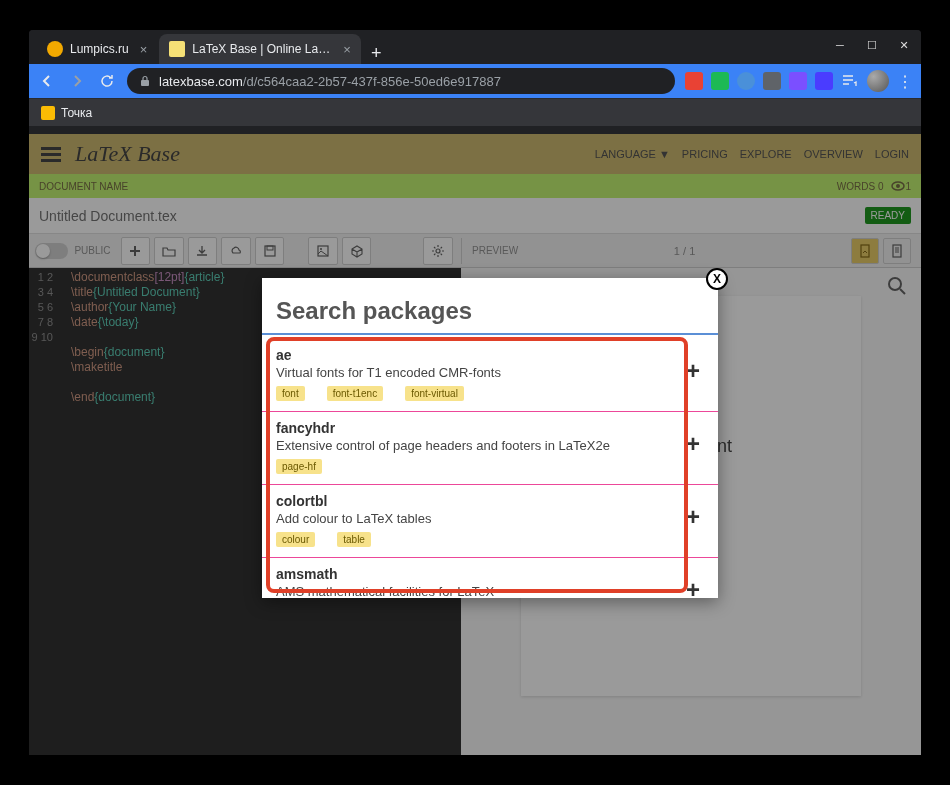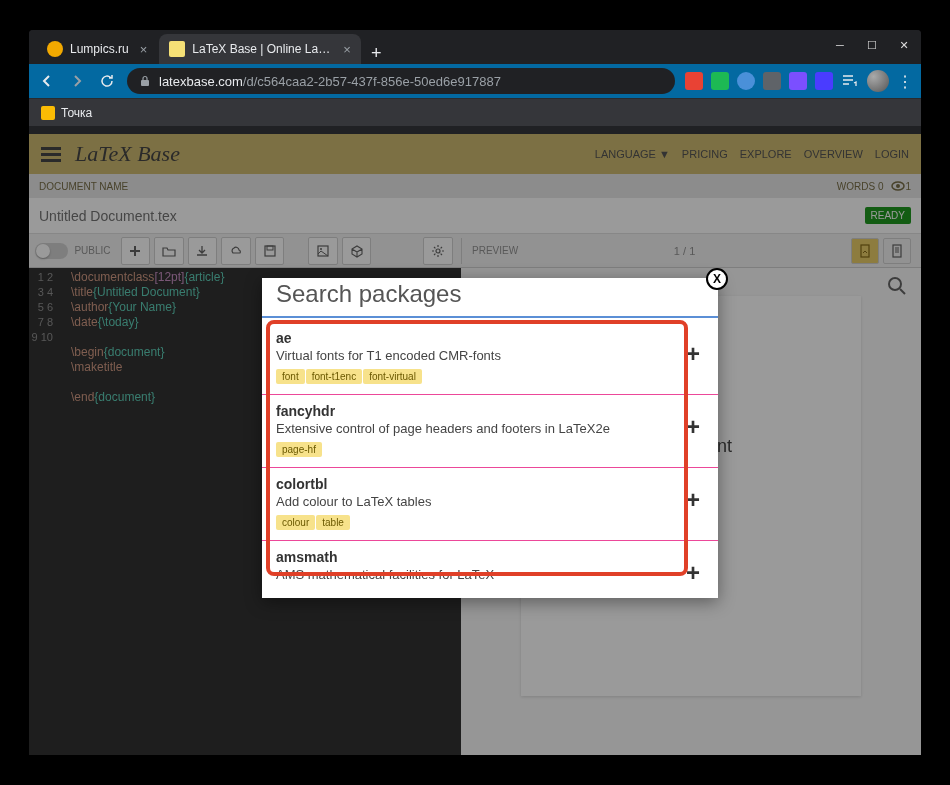--- a/index.html
+++ b/index.html
@@ -10,21 +10,21 @@
 .win-btn { width: 14px; height: 14px; display: flex; align-items: center; justify-content: center; color: #ddd; cursor: pointer; font-size: 11px; }
 
 .tabs-row { height: 34px; background: #202124; display: flex; align-items: flex-end; padding-left: 8px; padding-top: 16px; }
 .tab { height: 30px; display: flex; align-items: center; padding: 0 10px; border-radius: 8px 8px 0 0; font-size: 12px; color: #e8eaed; gap: 7px; margin-right: 2px; cursor: pointer; }
 .tab.active { background: #35363a; }
 .tab-icon { width: 16px; height: 16px; border-radius: 50%; background: #f2a900; flex-shrink: 0; }
 .tab-icon.latex { background: #f5e076; border-radius: 2px; }
 .tab-close { font-size: 13px; color: #9aa0a6; cursor: pointer; margin-left: 4px; }
 .new-tab { color: #e8eaed; font-size: 18px; padding: 0 8px; cursor: pointer; }
 
-.addr-row { height: 34px; background: #0369a1; display: flex; align-items: center; padding: 0 8px; gap: 10px; }
+.addr-row { height: 34px; background: #3b82f6; display: flex; align-items: center; padding: 0 8px; gap: 10px; }
 .nav-btn { width: 20px; height: 20px; display: flex; align-items: center; justify-content: center; color: #e8eaed; cursor: pointer; }
 .addr-bar { flex: 1; height: 26px; background: #202124; border-radius: 14px; display: flex; align-items: center; padding: 0 12px; gap: 8px; color: #9aa0a6; font-size: 13px; }
 .addr-bar .domain { color: #e8eaed; }
 .ext-icons { display: flex; gap: 8px; align-items: center; }
 .ext-icon { width: 18px; height: 18px; border-radius: 3px; }
 .ext-icon.red { background: #e94234; }
 .ext-icon.green { background: #1db954; }
 .ext-icon.globe { background: #4a90d9; border-radius: 50%; }
 .ext-icon.grey { background: #5f6368; }
 .ext-icon.cube { background: #7b4fff; }
@@ -38,21 +38,21 @@
 .page { position: absolute; top: 104px; left: 0; right: 0; bottom: 0; background: #fff; display: flex; flex-direction: column; }
 
 .app-header { height: 40px; background: #c9b363; display: flex; align-items: center; padding: 0 12px; justify-content: space-between; }
 .app-left { display: flex; align-items: center; gap: 14px; }
 .burger { width: 20px; display: flex; flex-direction: column; gap: 3px; cursor: pointer; }
 .burger span { height: 3px; background: #333; }
 .app-title { font-family: 'Georgia', serif; font-style: italic; font-size: 22px; color: #333; }
 .app-nav { display: flex; gap: 12px; font-size: 11px; color: #444; }
 .app-nav-item { cursor: pointer; display: flex; align-items: center; gap: 3px; }
 
-.doc-bar { height: 24px; background: #e5e5e5; display: flex; align-items: center; padding: 4px 10px; justify-content: space-between; font-size: 10px; color: #6b6035; }
+.doc-bar { height: 24px; background: #bef264; display: flex; align-items: center; padding: 4px 10px; justify-content: space-between; font-size: 10px; color: #6b6035; }
 .doc-bar-right { display: flex; align-items: center; gap: 8px; }
 .eye-icon { display: inline-flex; align-items: center; }
 
 .name-row { height: 36px; background: #fff; display: flex; align-items: center; padding: 16px 10px; font-family: 'Courier New', monospace; font-size: 14px; color: #666; justify-content: space-between; border-bottom: 1px solid #ddd; }
 .ready { background: #0a8f0a; color: #fff; font-size: 10px; padding: 3px 6px; border-radius: 2px; font-family: sans-serif; text-align: right; }
 
 .toolbar-row { height: 34px; background: #f0f0f0; display: flex; align-items: center; border-bottom: 1px solid #ccc; }
 .toolbar-left { width: 432px; display: flex; align-items: center; padding: 0 6px; gap: 2px; }
 .toggle { width: 34px; height: 16px; background: #ccc; border-radius: 10px; position: relative; cursor: pointer; margin-right: 4px; }
 .toggle::after { content: ''; position: absolute; width: 14px; height: 14px; background: #fff; border-radius: 50%; top: 1px; left: 1px; box-shadow: 0 1px 2px rgba(0,0,0,0.3); }
@@ -79,29 +79,29 @@
 .zoom-icon { position: absolute; top: 8px; right: 14px; color: #555; }
 .doc-page { margin: 0 auto; width: 340px; background: #fff; padding: 140px 30px 30px; font-family: 'Times New Roman', serif; color: #333; min-height: 400px; box-shadow: 0 1px 3px rgba(0,0,0,0.15); }
 .doc-title { font-size: 18px; text-align: center; margin-bottom: 18px; }
 .doc-author { text-align: center; font-size: 13px; margin-bottom: 14px; }
 .doc-date { text-align: center; font-size: 13px; }
 
 .overlay { position: absolute; inset: 0; background: rgba(30,30,30,0.45); pointer-events: none; }
 
 .modal { position: absolute; top: 278px; left: 262px; width: 456px; height: 320px; background: #fff; box-shadow: 0 4px 16px rgba(0,0,0,0.4); z-index: 100; }
 .modal-close { position: absolute; top: -10px; right: -10px; width: 22px; height: 22px; border-radius: 50%; background: #fff; border: 2px solid #000; display: flex; align-items: center; justify-content: center; font-weight: bold; font-size: 12px; cursor: pointer; }
-.modal-header { padding: 2px 14px 8px; font-size: 24px; color: #555; font-weight: 400; }
+.modal-header { padding: 19px 14px 8px; font-size: 24px; color: #555; font-weight: 700; }
 .modal-divider { height: 2px; background: #5b8fd6; }
 .modal-body { height: 262px; overflow-y: auto; position: relative; }
 .highlight-box { position: absolute; top: 2px; left: 4px; right: 30px; bottom: 4px; border: 4px solid #e04028; border-radius: 8px; pointer-events: none; }
 .pkg-list { padding: 4px 0 0 0; }
 .pkg-item { padding: 8px 18px 10px 14px; border-bottom: 1px solid #ec4899; position: relative; }
 .pkg-name { font-weight: bold; font-size: 14px; color: #333; margin-bottom: 2px; }
 .pkg-desc { font-size: 13px; color: #444; margin-bottom: 6px; }
-.pkg-tags { display: flex; gap: 1px; align-items: flex-end; }
+.pkg-tags { display: flex; gap: 22px; align-items: flex-end; }
 .pkg-tag { background: #f7e28b; color: #6b5900; font-size: 10px; padding: 2px 6px; border-radius: 2px; }
 .pkg-add { position: absolute; right: 18px; top: 18px; font-size: 24px; font-weight: bold; color: #333; cursor: pointer; }
 .modal-body::-webkit-scrollbar { width: 16px; }
 .modal-body::-webkit-scrollbar-track { background: #f0f0f0; }
 .modal-body::-webkit-scrollbar-thumb { background: #c0c0c0; }
 </style>
 </head>
 <body>
 
 <div class="window">

